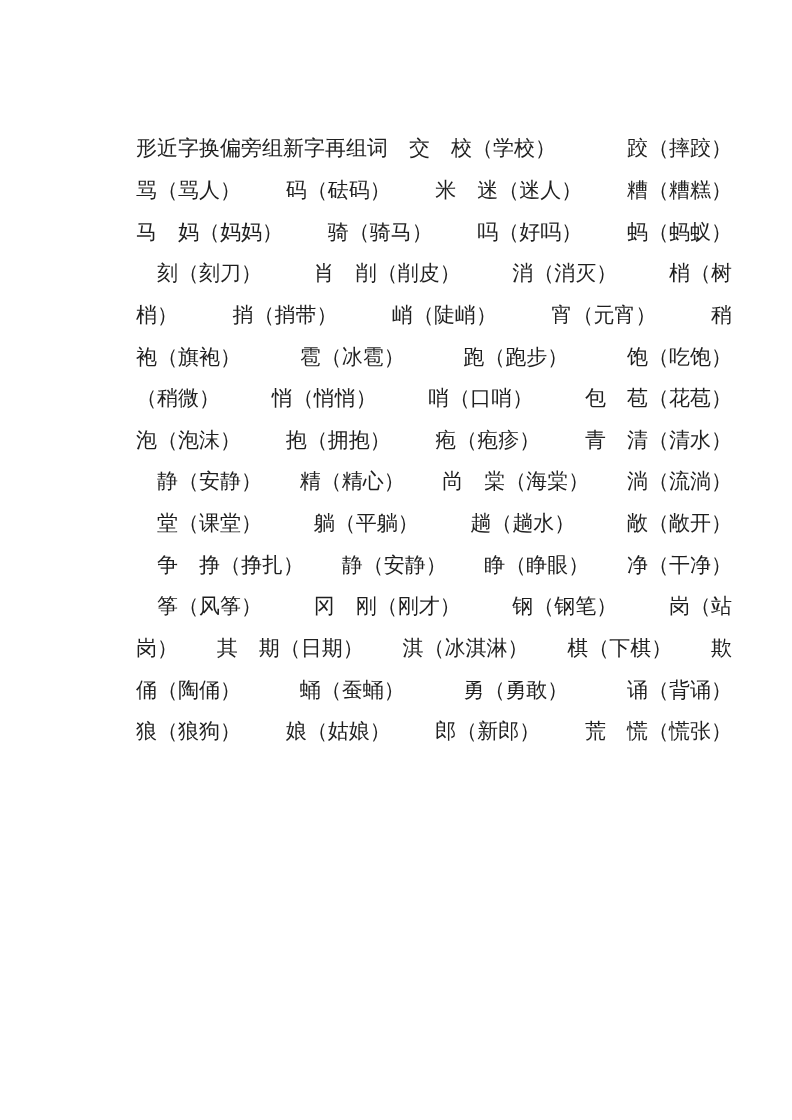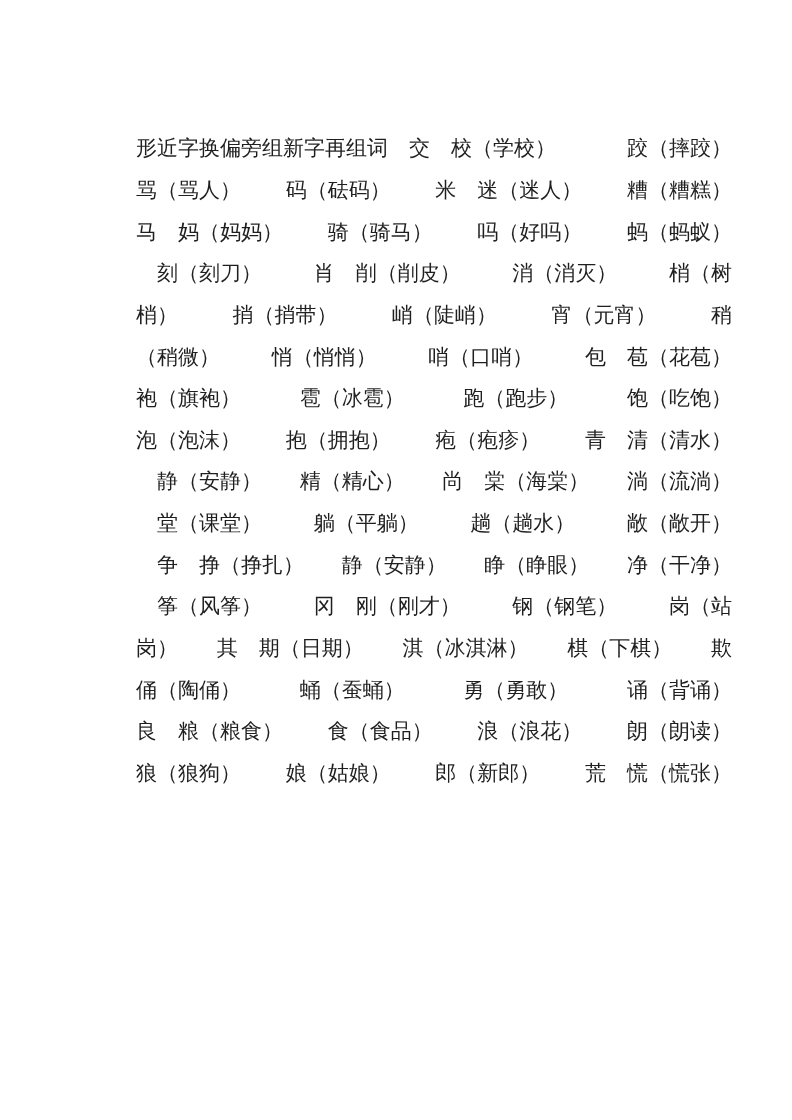--- a/index.html
+++ b/index.html
@@ -62,30 +62,30 @@
         <span class="entry">梢（树</span>
       </div>
       <div class="line">
         <span class="entry">梢）</span>
         <span class="entry">捎（捎带）</span>
         <span class="entry">峭（陡峭）</span>
         <span class="entry">宵（元宵）</span>
         <span class="entry">稍</span>
       </div>
       <div class="line">
+        <span class="entry">袍（旗袍）</span>
+        <span class="entry">雹（冰雹）</span>
+        <span class="entry">跑（跑步）</span>
+        <span class="entry">饱（吃饱）</span>
+      </div>
+      <div class="line">
         <span class="entry">（稍微）</span>
         <span class="entry">悄（悄悄）</span>
         <span class="entry">哨（口哨）</span>
         <span class="entry">包　苞（花苞）</span>
-      </div>
-      <div class="line">
-        <span class="entry">袍（旗袍）</span>
-        <span class="entry">雹（冰雹）</span>
-        <span class="entry">跑（跑步）</span>
-        <span class="entry">饱（吃饱）</span>
       </div>
       <div class="line">
         <span class="entry">泡（泡沫）</span>
         <span class="entry">抱（拥抱）</span>
         <span class="entry">疱（疱疹）</span>
         <span class="entry">青　清（清水）</span>
       </div>
       <div class="line">
         <span class="entry">　静（安静）</span>
         <span class="entry">精（精心）</span>
@@ -117,25 +117,19 @@
         <span class="entry">棋（下棋）</span>
         <span class="entry">欺</span>
       </div>
       <div class="line">
         <span class="entry">俑（陶俑）</span>
         <span class="entry">蛹（蚕蛹）</span>
         <span class="entry">勇（勇敢）</span>
         <span class="entry">诵（背诵）</span>
       </div>
       <div class="line">
-        <span class="entry">良　粮（粮食）</span>
-        <span class="entry">食（食品）</span>
-        <span class="entry">浪（浪花）</span>
-        <span class="entry">朗（朗读）</span>
-      </div>
-      <div class="line">
         <span class="entry">狼（狼狗）</span>
         <span class="entry">娘（姑娘）</span>
         <span class="entry">郎（新郎）</span>
         <span class="entry">荒　慌（慌张）</span>
       </div>
     </div>
 </div>
 
 </body></html>

